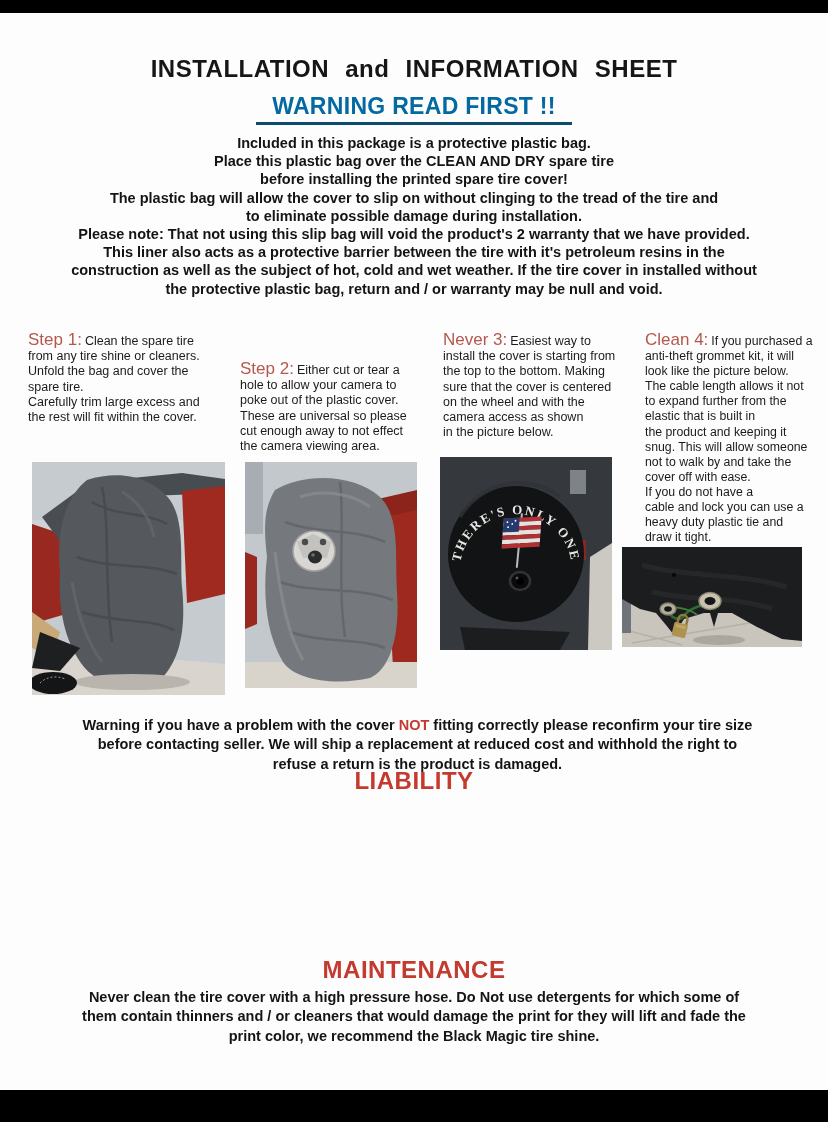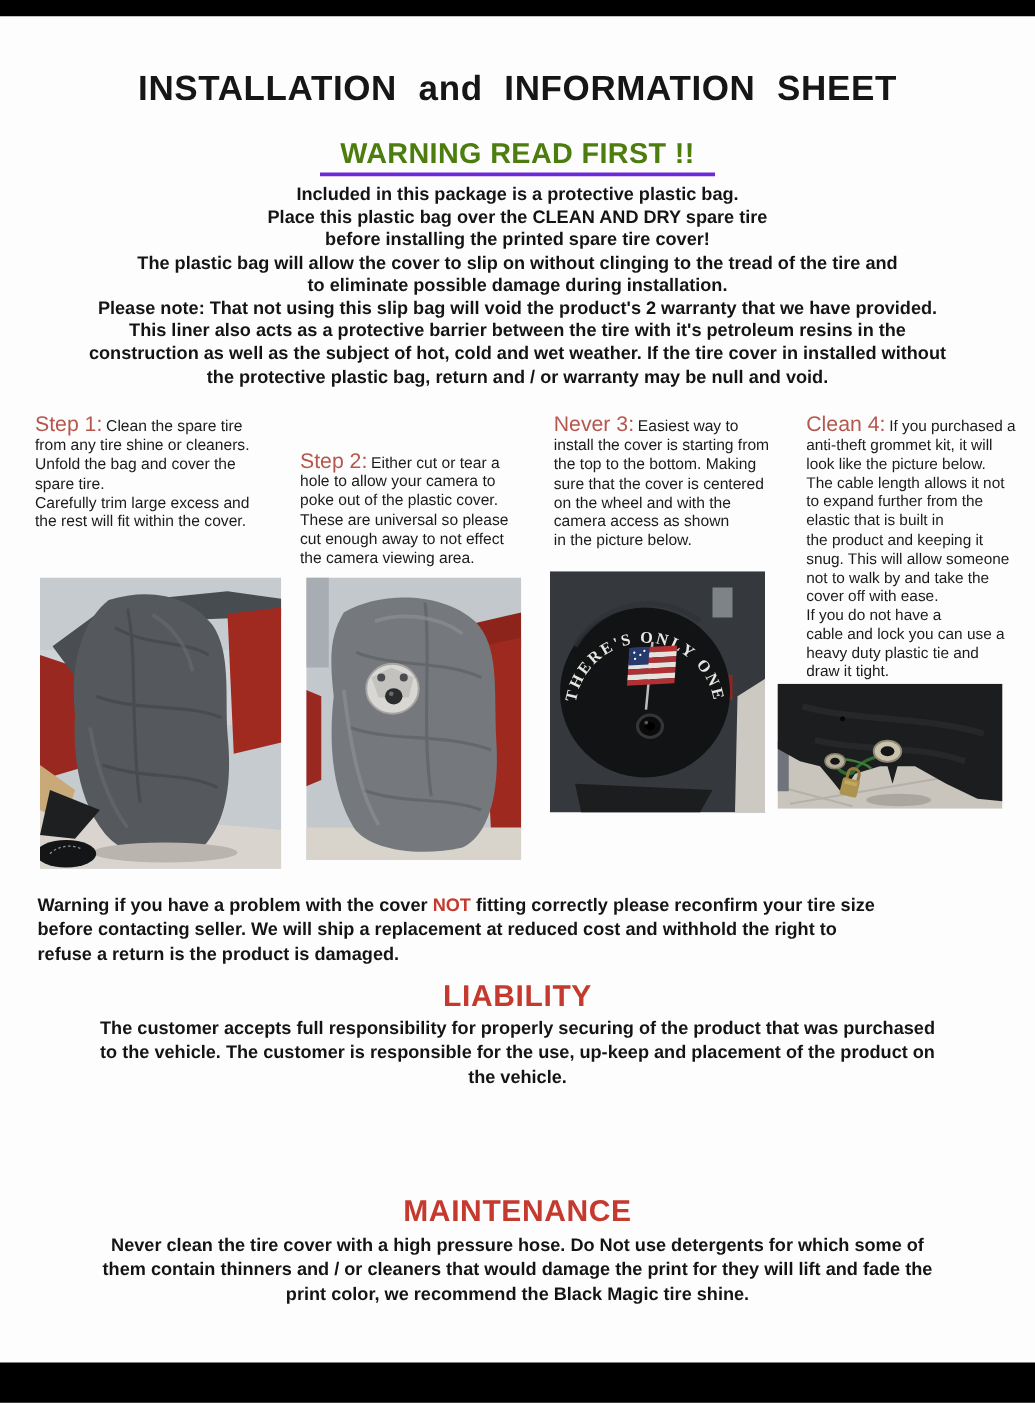--- a/index.html
+++ b/index.html
@@ -11,58 +11,58 @@
     position:absolute;left:0;top:13px;width:828px;height:1077px;
     background:#fdfdfd;
   }
   .bar{position:absolute;left:0;width:828px;background:#000;}
   .bar.top{top:0;height:13px;}
   .bar.bottom{top:1090px;height:32px;}
 
   .abs{position:absolute;}
   .doc-title{
     top:42px;left:0;width:100%;text-align:center;
-    font-size:28px;font-weight:bold;color:#161616;
+    font-size:24px;font-weight:bold;color:#161616;
     letter-spacing:0.5px;word-spacing:9px;
   }
   .warn-head-wrap{top:80px;left:0;width:100%;text-align:center;}
   .warn-head{
-    display:inline-block;font-size:23px;font-weight:bold;color:#4d7c0f;
-    border-bottom:3px solid #6d28d9;padding:0 16px 2px 16px;letter-spacing:0.3px;margin-top:16px;
+    display:inline-block;font-size:23px;font-weight:bold;color:#0369a1;
+    border-bottom:3px solid #0c4a6e;padding:0 16px 2px 16px;letter-spacing:0.3px;
   }
   .intro{
-    top:134px;left:14px;width:800px;text-align:center;
+    top:121px;left:14px;width:800px;text-align:center;
     font-size:14.5px;font-weight:bold;color:#141414;
     line-height:18.2px;white-space:pre-line;
   }
   .step-col{font-size:12.5px;color:#1b1b1b;line-height:15.2px;}
   .step-label{font-size:17px;color:#b4584e;margin-right:3px;}
   .step-text{white-space:pre-line;}
   .s1{top:319px;left:28px;width:202px;}
   .s2{top:319px;left:240px;width:196px;margin-top:29px;}
   .s3{top:319px;left:443px;width:196px;}
   .s4{top:319px;left:645px;width:180px;font-size:12.3px;line-height:15.1px;}
 
   .photo{display:block;}
   .p1{top:449px;left:32px;}
   .p2{top:449px;left:245px;}
   .p3{top:444px;left:440px;}
   .p4{top:534px;left:622px;}
 
   .fit-warning{
-    top:703px;left:30px;width:775px;text-align:left;
+    top:703px;left:30px;width:775px;text-align:center;
     font-size:14.5px;font-weight:bold;color:#141414;line-height:19.3px;
   }
   .fit-warning span{white-space:pre-line;}
   .not-word{color:#c43a2e;}
   .sec-head{
     left:0;width:100%;text-align:center;font-size:24px;font-weight:bold;
     color:#c43a2e;letter-spacing:0.5px;
   }
-  .liab-head{top:771px;}
+  .liab-head{top:754px;}
   .body-par{
     left:24px;width:780px;text-align:center;font-size:14.5px;font-weight:bold;
     color:#141414;line-height:19.3px;white-space:pre-line;
   }
   .liab-p1{top:801px;}
   .liab-p2{top:873px;}
   .maint-head{top:943px;}
   .maint-p{top:975px;}
 </style>
 </head>
@@ -232,22 +232,19 @@
     </g>
   </svg>
 
   <div class="abs fit-warning">
     <span>Warning if you have a problem with the cover  </span><span class="not-word">NOT</span><span> fitting correctly please reconfirm your tire size
 before contacting seller. We will ship a replacement at reduced cost and withhold the right to
 refuse a return is the product is damaged.</span>
   </div>
 
   <div class="abs sec-head liab-head">LIABILITY</div>
-  <div class="abs body-par liab-p1">The customer accepts full responsibility for properly securing of the product that was purchased
-to the vehicle.  The customer is responsible for the use, up-keep and placement of the product on
-the vehicle.</div>
 
   <div class="abs body-par maint-p">Never clean the tire cover with a high pressure hose.  Do Not  use detergents for which some of
 them contain thinners and / or cleaners that would damage the print for they will lift and fade the
 print color, we recommend the Black Magic tire shine.</div>
   <div class="abs sec-head maint-head">MAINTENANCE</div>
 
 </div>
 
 </body></html>

